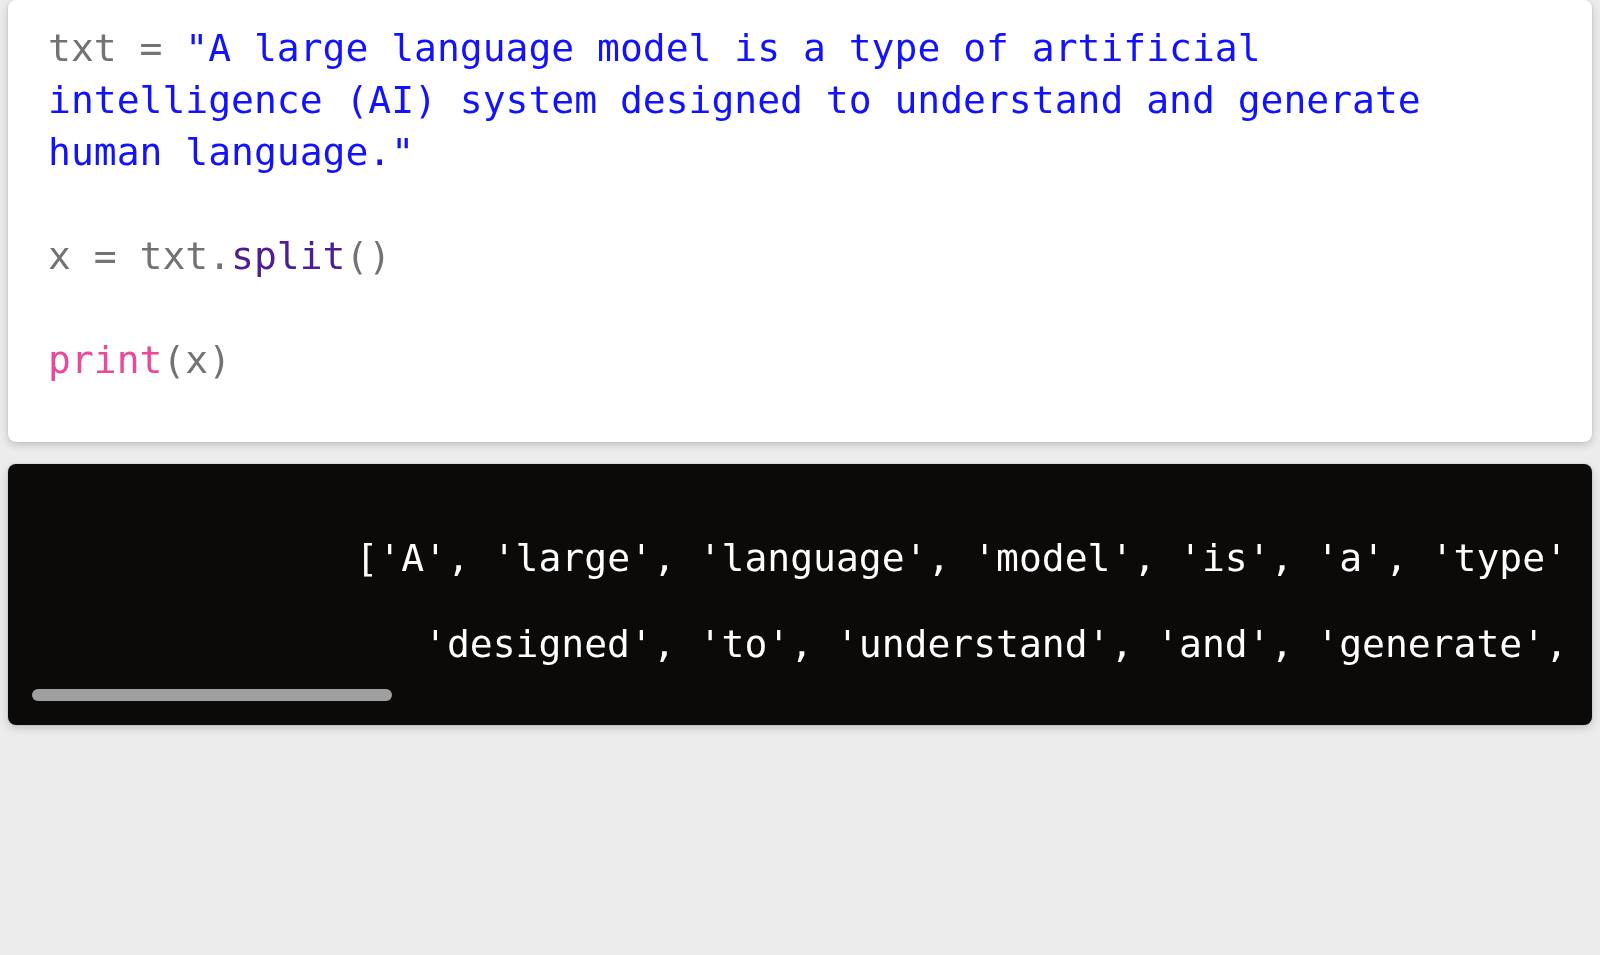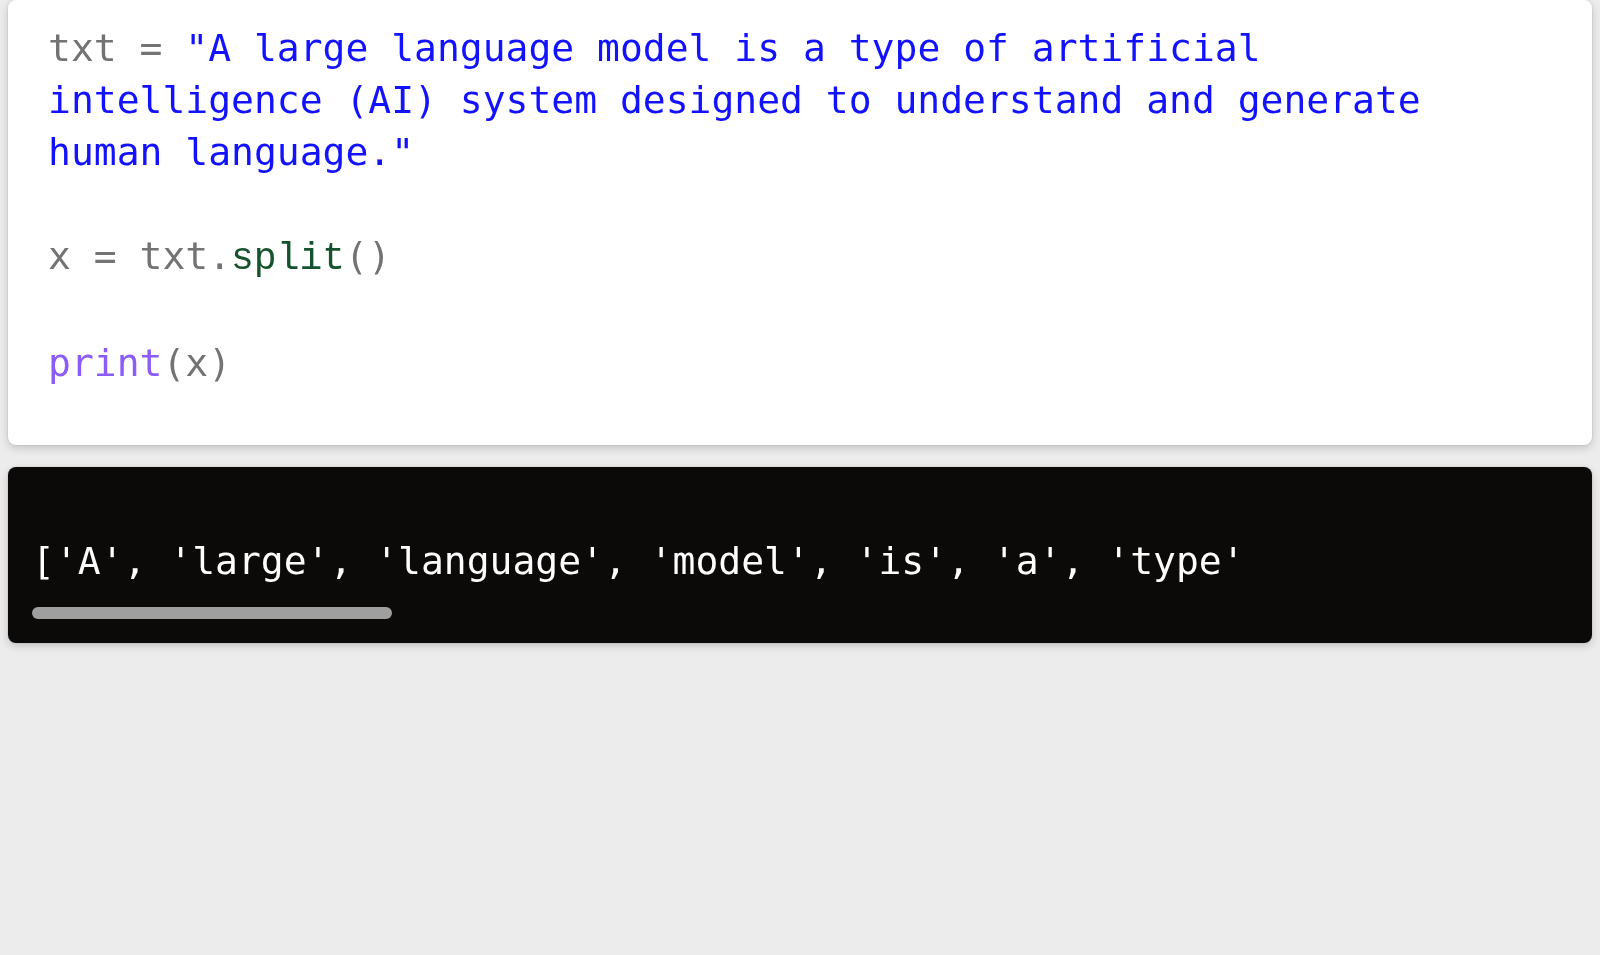--- a/index.html
+++ b/index.html
@@ -22,31 +22,32 @@
   }
   .code-card pre {
     font-family: inherit;
     font-size: 38px;
     line-height: 1.37;
     white-space: pre-wrap;
     word-break: normal;
     color: #111;
   }
   .tok-str   { color: #1212ff; }
-  .tok-call  { color: #14532d; font-family: Liberation Mono, monospace; }
-  .tok-func  { color: #8b5cf6; }
+  .tok-call  { color: #4c1d95; }
+  .tok-func  { color: #ec4899; }
   .tok-default { color: #737373; }
 
   .out-card {
     background: #0c0a09;
     color: #fefefe;
     margin-top: 22px;
     padding: 52px 24px 18px 24px;
     position: relative;
     overflow: hidden;
+    text-align: right;
   }
   .out-inner {
     font-size: 38px;
     line-height: 2.25;
     font-family: inherit;
     white-space: nowrap;
     overflow-x: auto;
     padding-bottom: 60px;
     margin-bottom: -40px; 
   }
@@ -79,17 +80,18 @@
   <pre><span class="tok-default">txt</span><span class="tok-default"> = </span><span class="tok-str">"A large language model is a type of artificial intelligence (AI) system designed to understand and generate human language."</span>
 
 <span class="tok-default">x</span><span class="tok-default"> = </span><span class="tok-default">txt</span><span class="tok-default">.</span><span class="tok-call">split</span><span class="tok-default">()</span>
 
 <span class="tok-func">print</span><span class="tok-default">(</span><span class="tok-default">x</span><span class="tok-default">)</span></pre>
 </div>
 
 <div class="card out-card">
   <div class="out-inner">
     <span class="out-line"> ['A', 'large', 'language', 'model', 'is', 'a', 'type'</span>
+    <span class="out-line">'designed', 'to', 'understand', 'and', 'generate',</span>
   </div>
   <div class="faux-scrollbar-track">
     <div class="faux-scrollbar-thumb"></div>
   </div>
 </div>
 
 </body></html>

